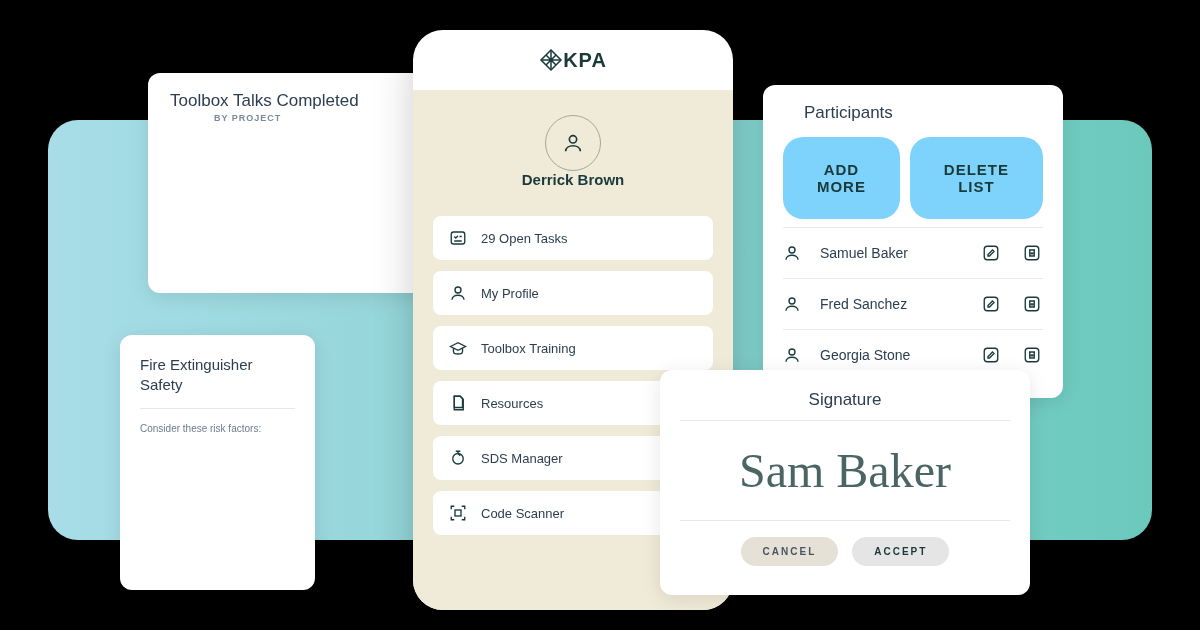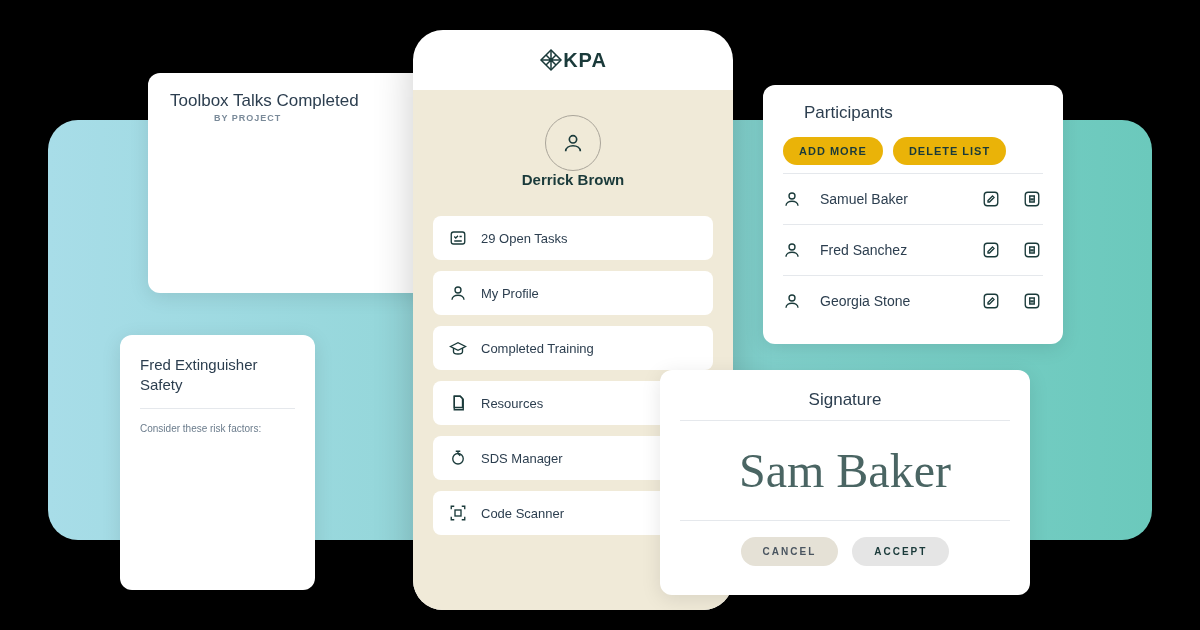--- a/index.html
+++ b/index.html
@@ -168,25 +168,25 @@
       color: #2c3e4f;
       margin-bottom: 14px;
       margin-left: 21px;
     }
     .pill-buttons {
       display: flex;
       gap: 10px;
       margin-bottom: 8px;
     }
     .pill {
-      background: #eab308;
+      background: #7dd3fc;
       border: none;
       border-radius: 20px;
-      padding: 8px 16px;
-      font-size: 11px;
+      padding: 24px 16px;
+      font-size: 15px;
       font-weight: 600;
       letter-spacing: 1px;
       color: #1a3a3a;
       cursor: pointer;
     }
     .participant-row {
       display: flex;
       align-items: center;
       padding: 14px 0;
       border-top: 1px solid #e5e8ec;
@@ -315,21 +315,21 @@
         <div class="bar-dark" style="height:15%"></div>
       </div>
       <div class="chart-bar">
         <div class="bar-light" style="height:20.000000000000004%"></div>
         <div class="bar-dark" style="height:8%"></div>
       </div>
     </div>
 </div>
 
 <div class="card fire-card">
-  <div class="fire-title">Fred Extinguisher Safety</div>
+  <div class="fire-title">Fire Extinguisher Safety</div>
   <div class="fire-footer">Consider these risk factors:</div>
 </div>
 
 <div class="phone">
   <div class="phone-header">
     <span>
       <svg width="24" height="24" viewBox="0 0 24 24">
           <g fill="none" stroke="#1a3a3a" stroke-width="1.5">
             <path d="M12 2 L22 12 L12 22 L2 12 Z"></path>
             <path d="M7 7 L17 17 M17 7 L7 17 M12 2 L12 22 M2 12 L22 12"></path>
@@ -367,21 +367,21 @@
           </span>
           <span>My Profile</span>
         </div>
         <div class="menu-item">
           <span class="menu-icon">
             <svg width="18" height="18" viewBox="0 0 24 24" fill="none" stroke="#1a3a3a" stroke-width="1.8">
               <path d="M2 10 L12 5 L22 10 L12 15 Z"></path>
               <path d="M6 12 v5 c0 2 3 3 6 3 s6-1 6-3 v-5"></path>
             </svg>
           </span>
-          <span>Completed Training</span>
+          <span>Toolbox Training</span>
         </div>
         <div class="menu-item">
           <span class="menu-icon">
             <svg width="18" height="18" viewBox="0 0 24 24" fill="none" stroke="#1a3a3a" stroke-width="1.8">
               <path d="M7 3 h8 l4 4 v14 H7 Z"></path>
               <path d="M10 6 h8 l3 3 v12 H10 Z" transform="translate(-3,-3)"></path>
             </svg>
           </span>
           <span>Resources</span>
         </div>

